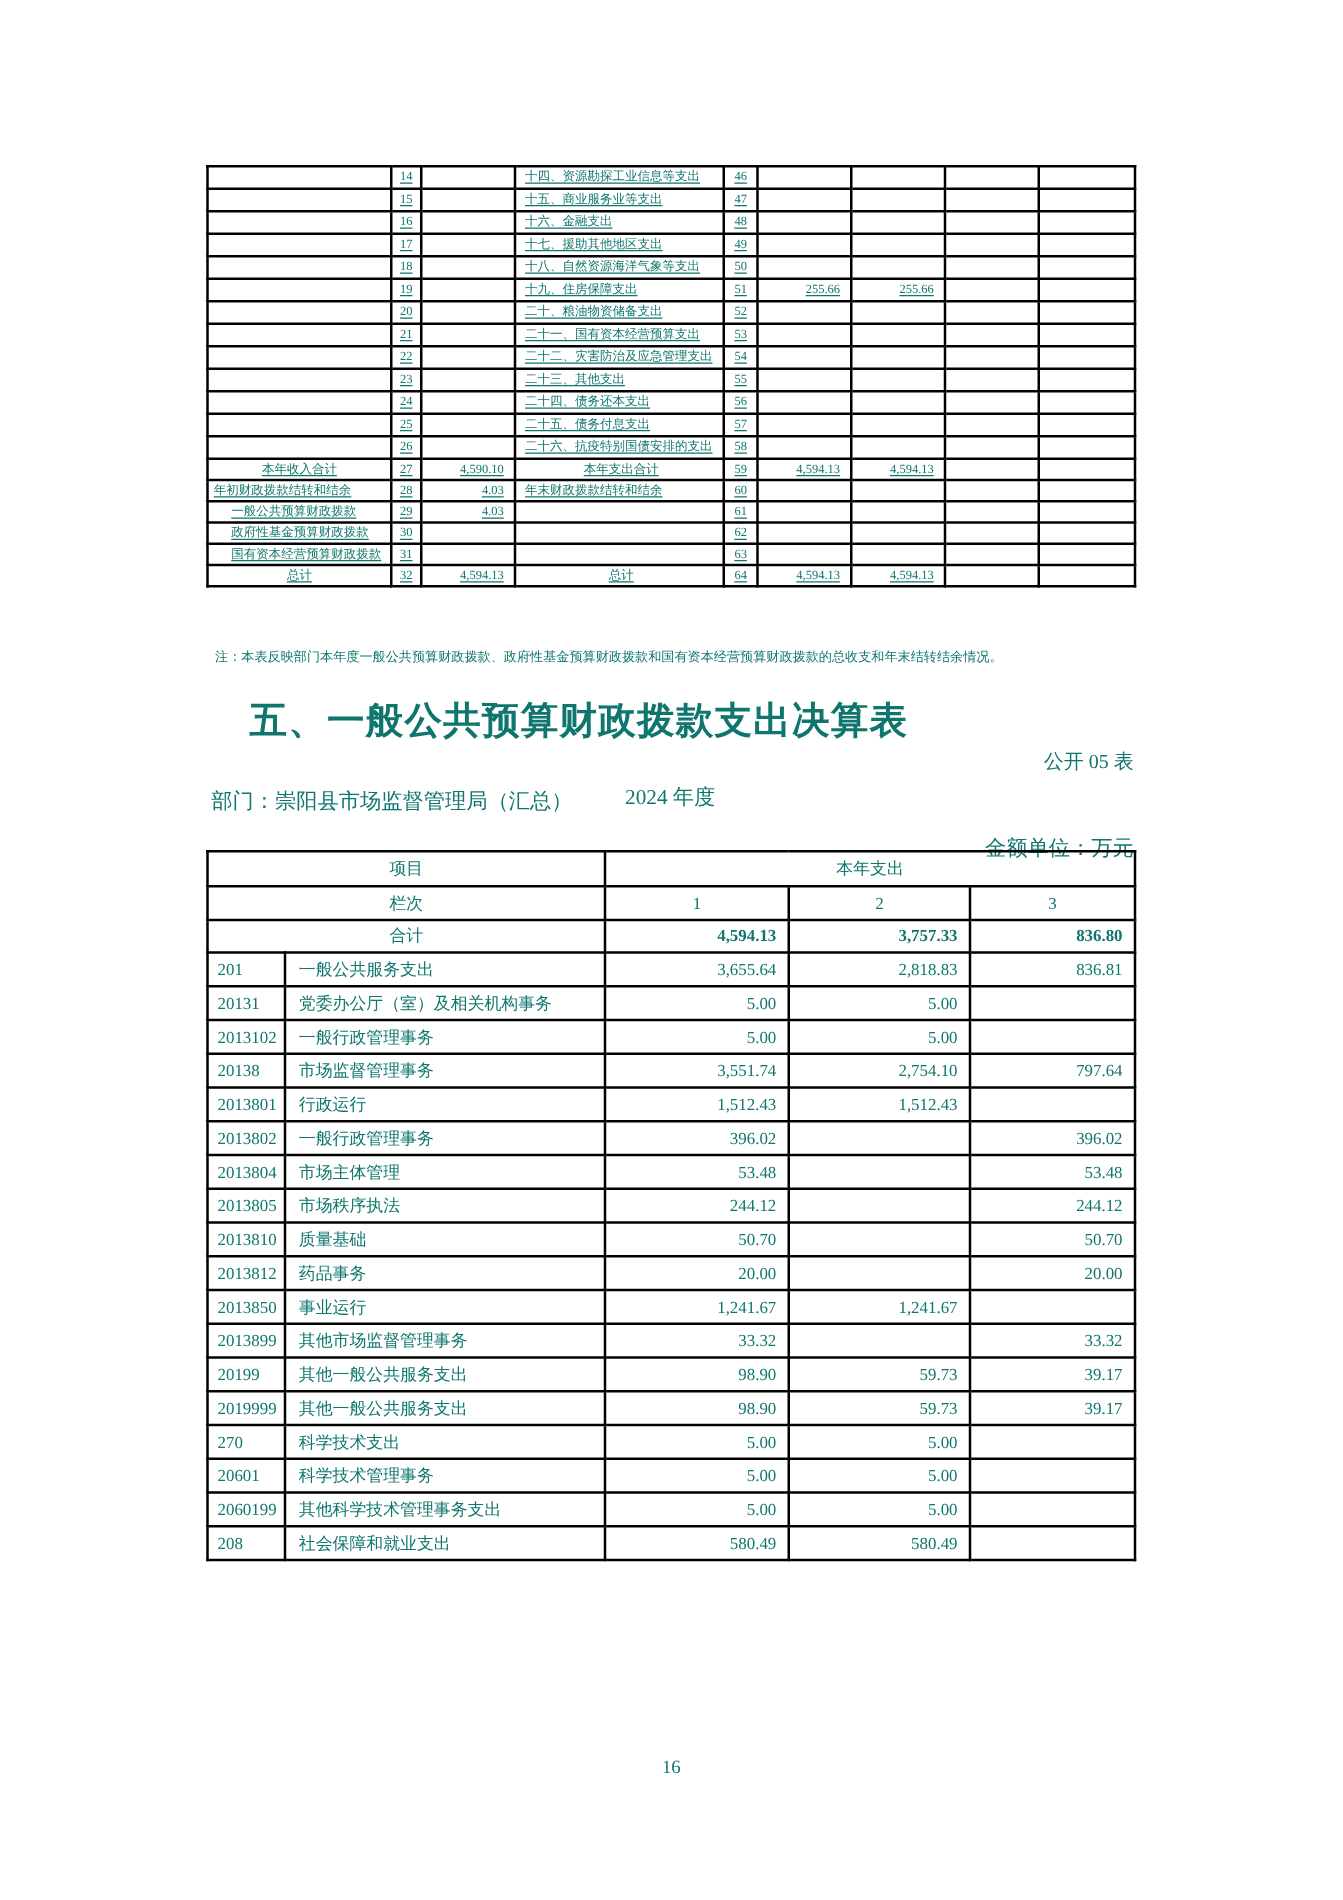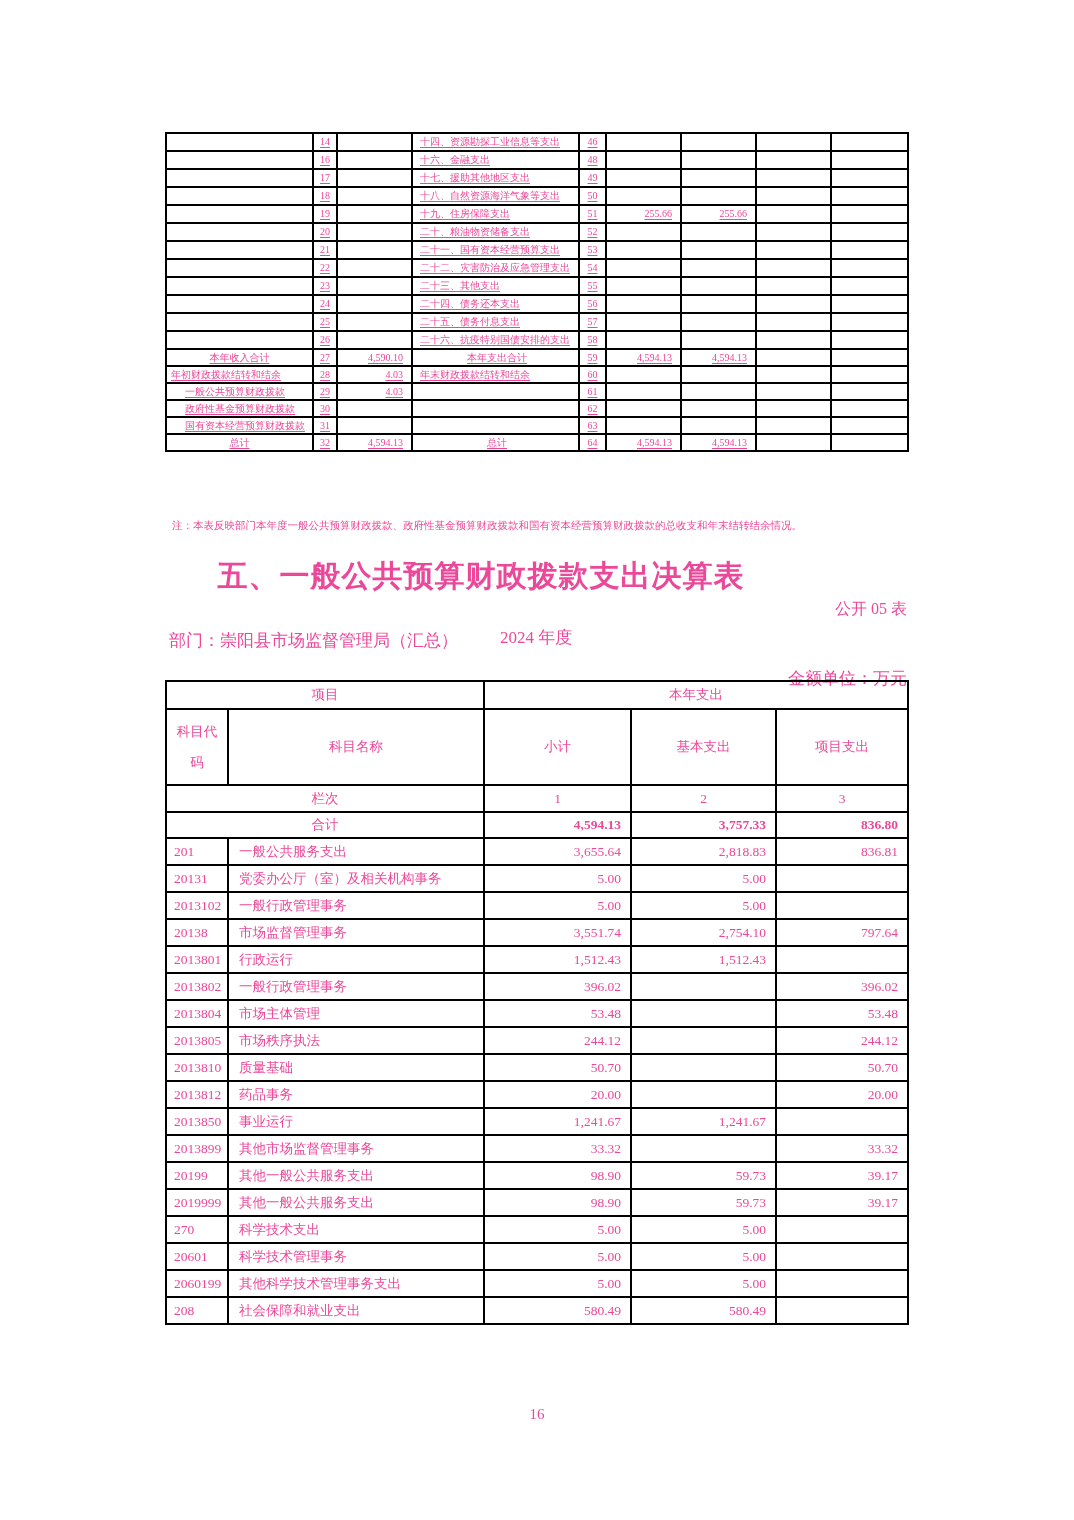--- a/index.html
+++ b/index.html
@@ -1,19 +1,19 @@
 <!DOCTYPE html>
 <html><head>
 <meta charset="utf-8">
 <style>
   * { box-sizing: border-box; }
   html,body { margin:0; padding:0; background:#ffffff; }
   .page {
     position: relative; width: 1074px; height: 1520px; background: #ffffff;
-    color: #ec4899; font-family: "Liberation Serif", "DejaVu Serif", serif;
+    color: #0f766e; font-family: "Liberation Serif", "DejaVu Serif", serif;
     overflow: hidden;
   }
   table.t { border-collapse: collapse; table-layout: fixed; }
   table.t td { border: 2px solid #000; overflow: hidden; vertical-align: middle; }
 
   
   .t1 { position: absolute; left: 165px; top: 132px; width: 744px; }
   .t1 td {
     font-size: 10px; line-height: 1.15; height: 18px; padding: 1px 4px;
     white-space: nowrap; text-decoration: underline; text-underline-offset: 2px;
@@ -27,21 +27,21 @@
     text-align: center; font-weight: 400;
     font-family: "Liberation Sans", "DejaVu Sans", sans-serif;
   }
   .t1 td.row-sub { padding-left: 18px; }
 
   
   .note { position: absolute; left: 172px; top: 519px; width: 742px; font-size: 10.5px; }
 
   
   .section-title {
-    position: absolute; left: 175px; top: 556px; width: 742px;
+    position: absolute; left: 157px; top: 556px; width: 742px;
     text-align: center; padding-right: 130px;
     font-family: "Liberation Sans", "DejaVu Sans", sans-serif;
     font-weight: 700; font-size: 30px; letter-spacing: 1px; white-space: nowrap;
   }
   .table-code { position: absolute; left: 165px; top: 599px; width: 742px; text-align: right; font-size: 16px; }
   .meta { position: absolute; left: 165px; top: 626px; width: 742px; height: 56px; font-size: 17px; }
   .meta .dept { position: absolute; left: 4px; top: 0; width: 290px; line-height: 1.75; }
   .meta .year { position: absolute; left: 335px; top: 0; }
   .meta .unit { position: absolute; right: 0; top: 0; margin-top: 41px; }
 
@@ -85,20 +85,31 @@
           <td class="no">14</td>
           <td class="val"></td>
           <td class="name-r">十四、资源勘探工业信息等支出</td>
           <td class="no">46</td>
           <td class="val"></td>
           <td class="val"></td>
           <td class="val"></td>
           <td class="val"></td>
         </tr>
 
+        <tr>
+          <td class="name-l"></td>
+          <td class="no">15</td>
+          <td class="val"></td>
+          <td class="name-r">十五、商业服务业等支出</td>
+          <td class="no">47</td>
+          <td class="val"></td>
+          <td class="val"></td>
+          <td class="val"></td>
+          <td class="val"></td>
+        </tr>
 
         <tr>
           <td class="name-l"></td>
           <td class="no">16</td>
           <td class="val"></td>
           <td class="name-r">十六、金融支出</td>
           <td class="no">48</td>
           <td class="val"></td>
           <td class="val"></td>
           <td class="val"></td>
@@ -317,27 +328,20 @@
         <col style="width:256px">
         <col style="width:147px">
       <col style="width:145px">
         <col style="width:132px">
     </colgroup>
     <tbody>
       <tr class="hr1">
         <td colspan="2">项目</td>
         <td colspan="3">本年支出</td>
       </tr>
-      <tr class="hr2">
-        <td>科目代码</td>
-        <td>科目名称</td>
-        <td>小计</td>
-        <td>基本支出</td>
-        <td>项目支出</td>
-      </tr>
       <tr class="hr3">
         <td colspan="2">栏次</td>
         <td>1</td>
         <td>2</td>
         <td>3</td>
       </tr>
       <tr class="total">
         <td colspan="2" class="h">合计</td>
         <td class="num">4,594.13</td>
         <td class="num">3,757.33</td>

